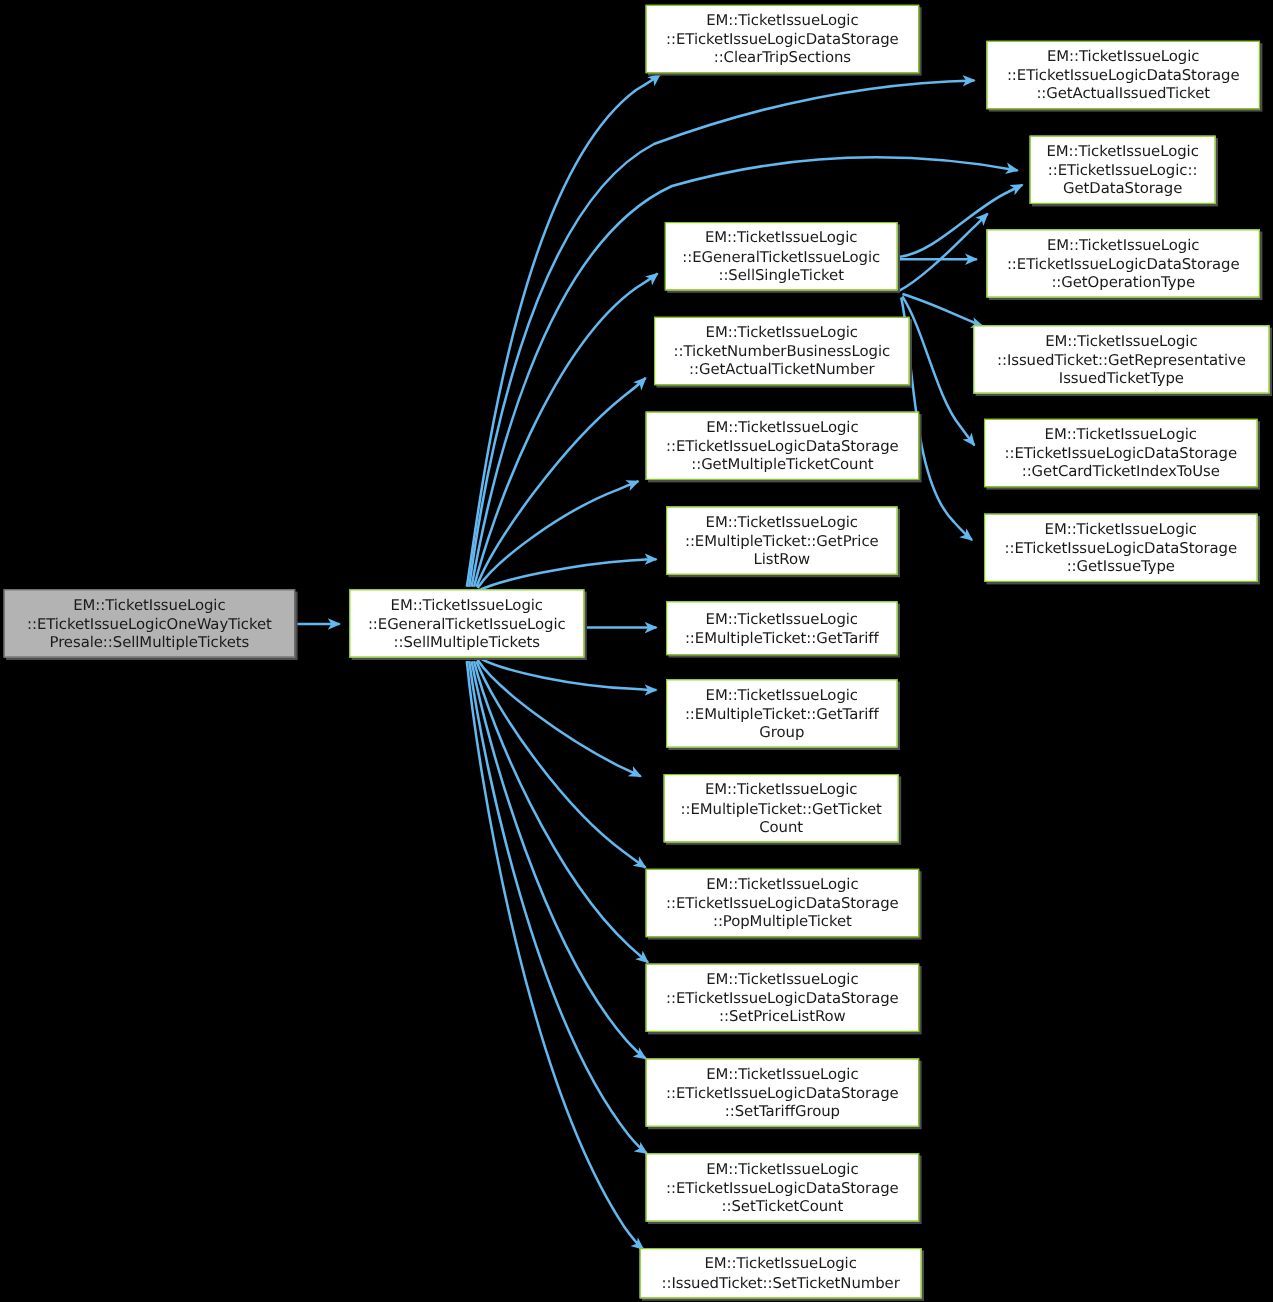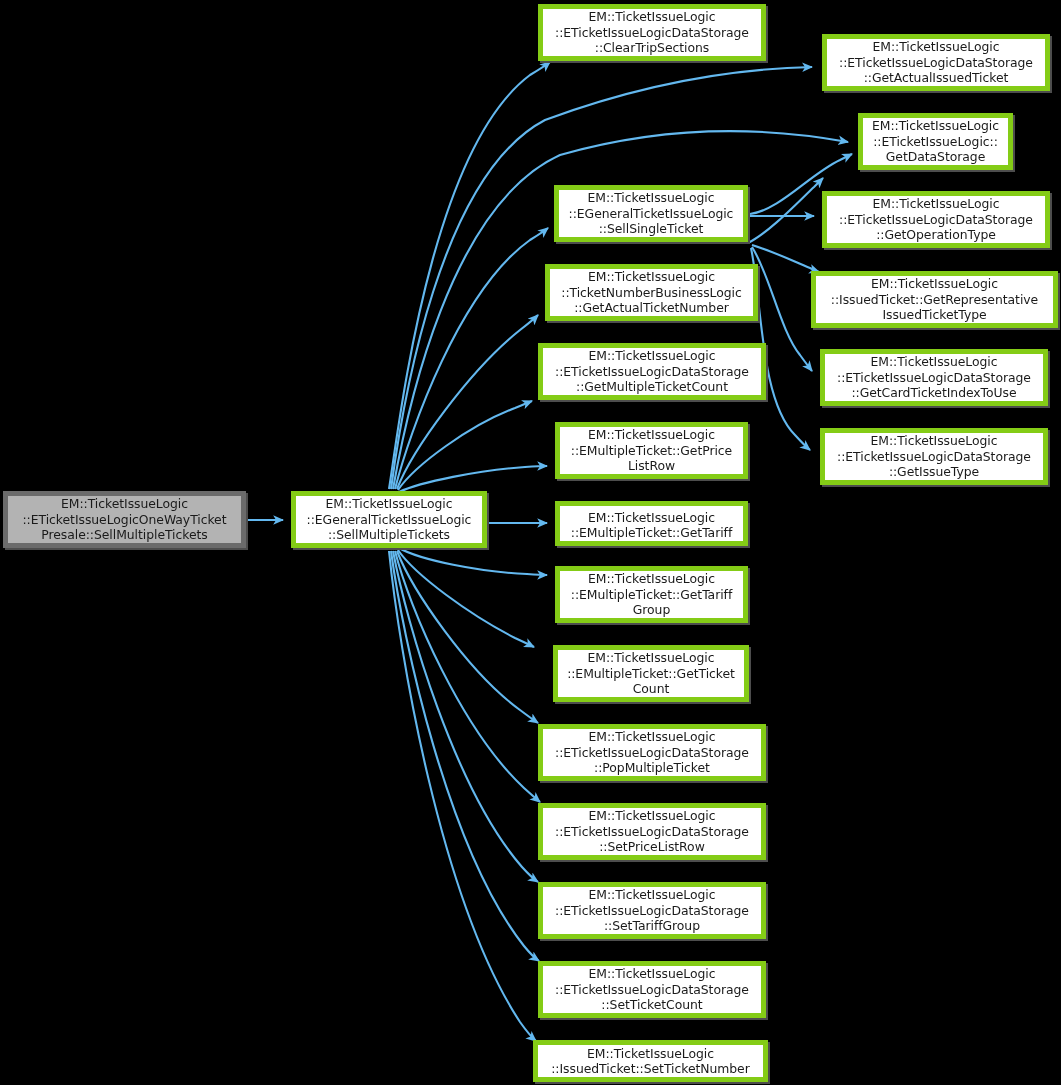--- a/index.html
+++ b/index.html
@@ -1,20 +1,20 @@
 <!DOCTYPE html>
 <html><head>
 <meta charset="utf-8">
 <style>
   html,body{margin:0;padding:0;background:#000;}
   #stage{position:relative;width:1061px;height:1085px;background:#000;overflow:hidden;
          font-family:"DejaVu Sans","Liberation Sans",sans-serif;}
   #edges{position:absolute;left:0;top:0;width:1061px;height:1085px;}
-  .node{position:absolute;box-sizing:border-box;background:#ffffff;border:5px solid #84cc16;
-        box-shadow:2px 2px 0 0 #4d4d4d;display:flex;align-items:flex-end;justify-content:center;}
+  .node{position:absolute;box-sizing:border-box;background:#ffffff;border:1px solid #84cc16;
+        box-shadow:2px 2px 0 0 #4d4d4d;display:flex;align-items:center;justify-content:center;}
   .node .lbl{display:block;text-align:center;color:#1a1a1a;font-size:12.4px;line-height:15.6px;
         white-space:pre-line;letter-spacing:-0.05px;padding:0 3px;}
   .node.root{background:#b3b3b3;border-color:#6b6b6b;}
   .node.root .lbl{color:#1a1a1a;}
 </style>
 </head>
 <body>
 
 <div id="stage">
   <svg id="edges" viewBox="0 0 1061 1085" xmlns="http://www.w3.org/2000/svg">

